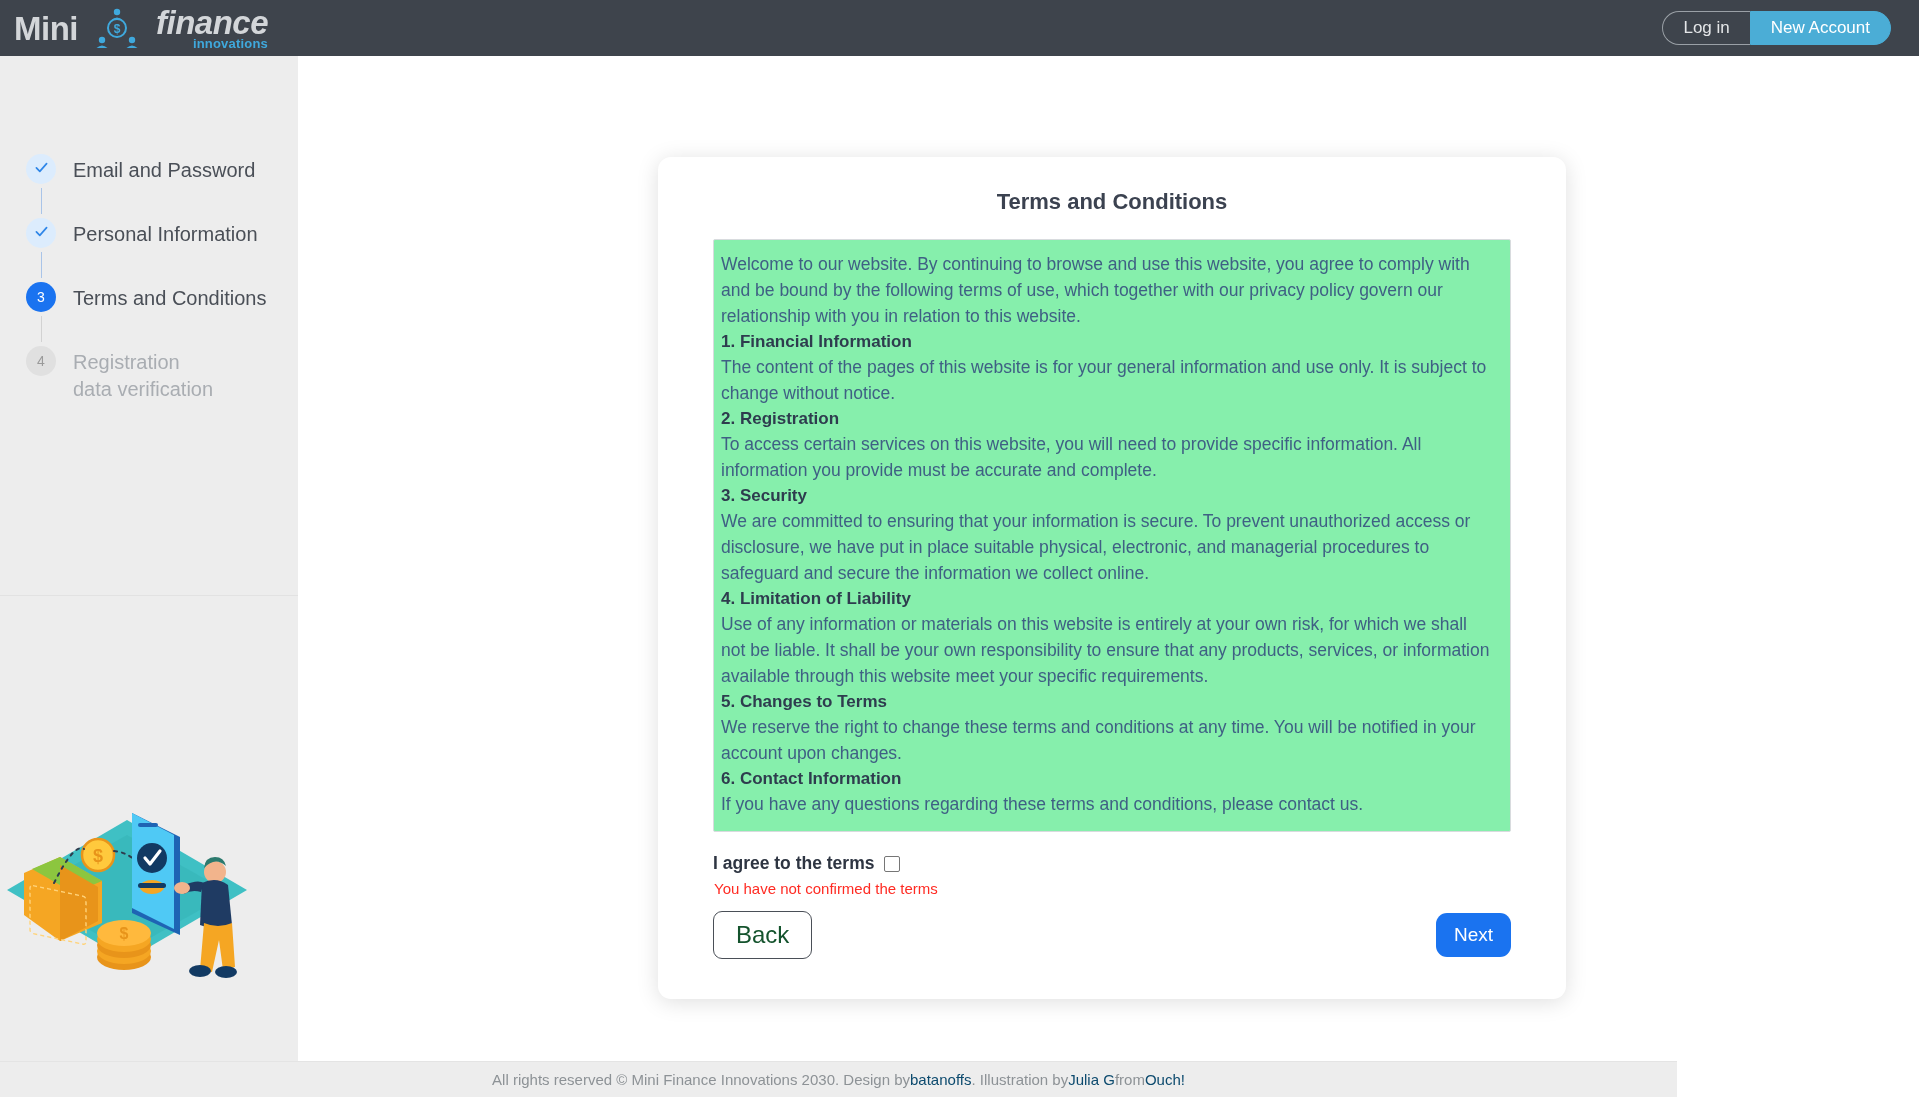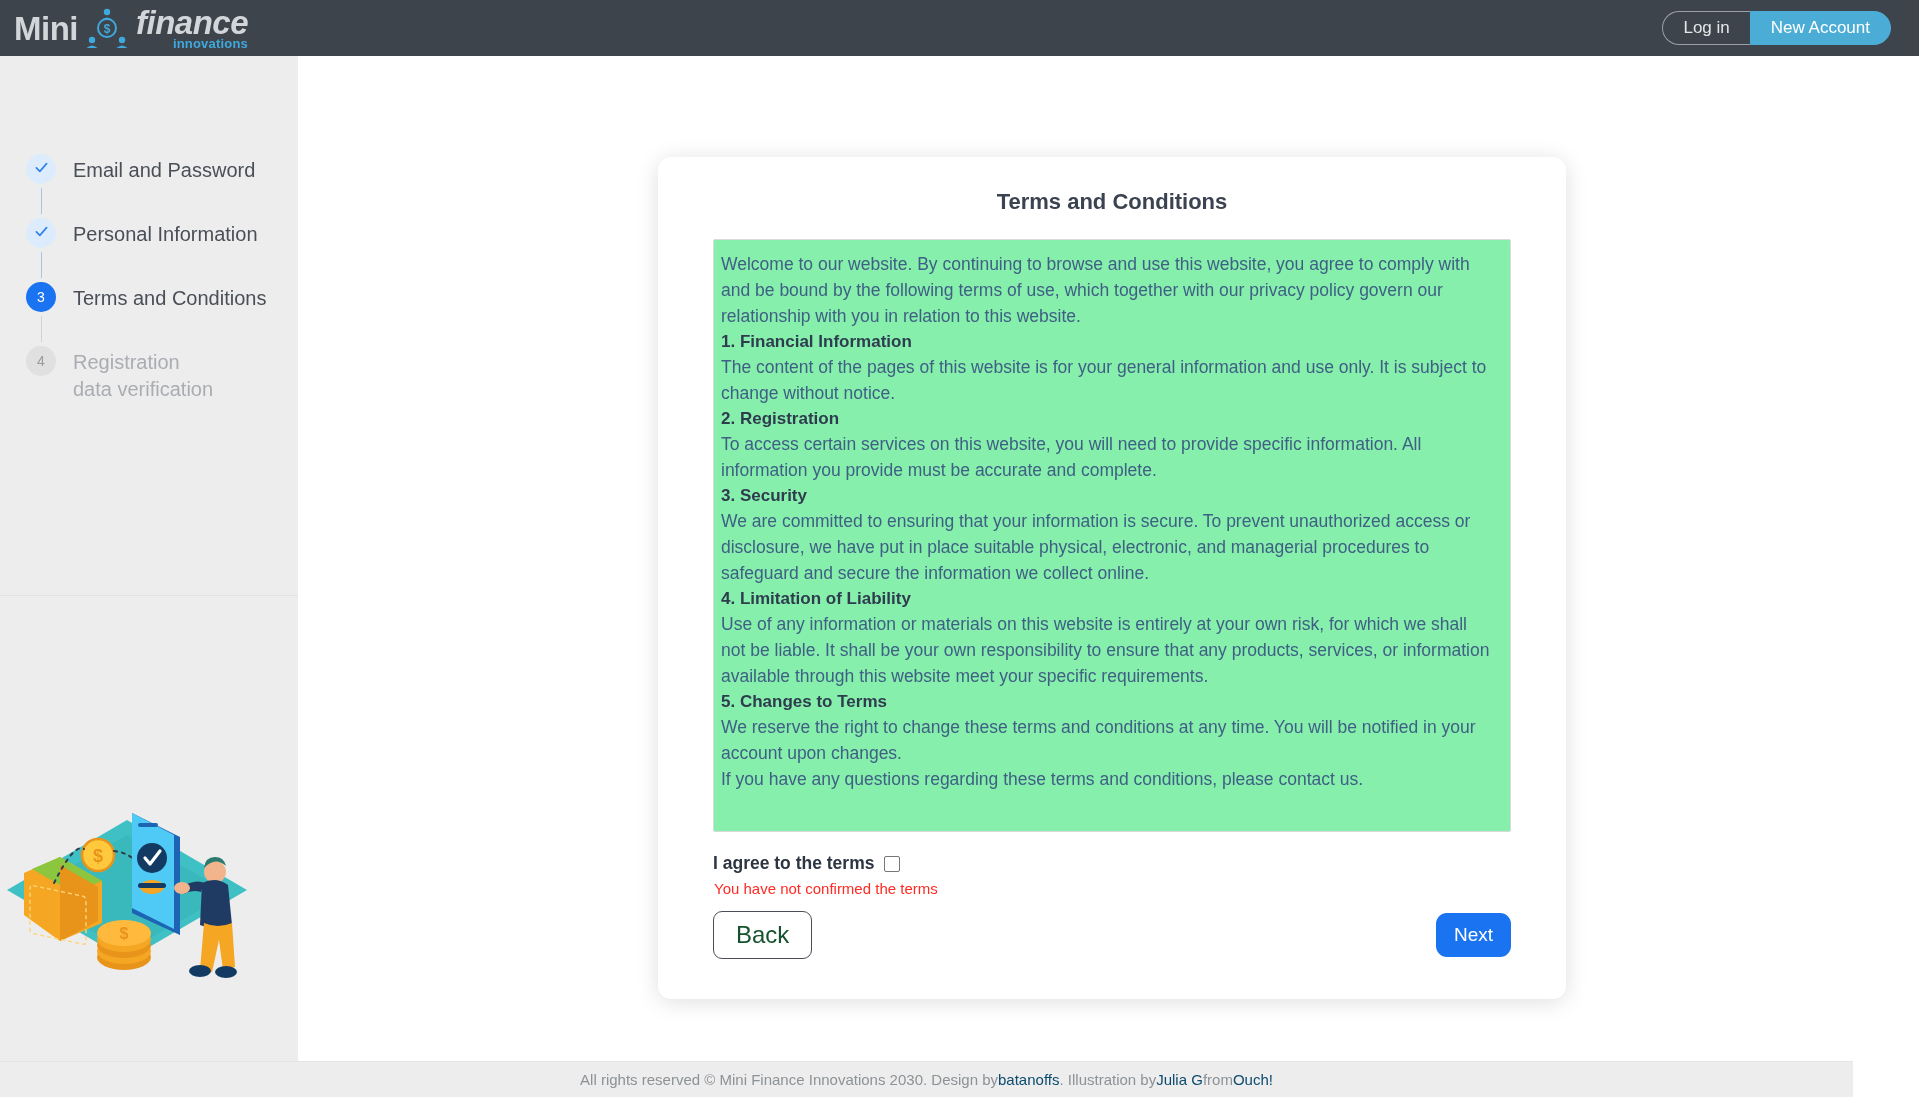--- a/index.html
+++ b/index.html
@@ -20,21 +20,21 @@
     height: 56px;
     background: #3e444c;
     display: flex;
     align-items: center;
     justify-content: space-between;
     padding: 0 28px 0 14px;
   }
   .logo {
     display: flex;
     align-items: center;
-    gap: 8px;
+    gap: 18px;
     user-select: none;
   }
   .logo-mini {
     font-size: 33px;
     font-weight: bold;
     color: #d3d6d9;
     letter-spacing: -0.5px;
     line-height: 1;
   }
   .logo-mark { width: 42px; height: 42px; display:block; }
@@ -233,21 +233,21 @@
     font-size: 19px;
     padding: 11px 18px;
     cursor: pointer;
     font-family: "Liberation Sans", sans-serif;
   }
 
   
   .footer {
     position: absolute;
     bottom: 0; left: 0;
-    width: 1853px;
+    width: 1677px;
     height: 36px;
     background: #ededed;
     border-top: 1px solid #e4e4e4;
     display: flex;
     align-items: center;
     justify-content: center;
     font-size: 15px;
     color: #8d9296;
   }
   .footer a {
@@ -388,20 +388,21 @@
         <h4>1. Financial Information</h4>
         <p>The content of the pages of this website is for your general information and use only. It is subject to change without notice.</p>
         <h4>2. Registration</h4>
         <p>To access certain services on this website, you will need to provide specific information. All information you provide must be accurate and complete.</p>
         <h4>3. Security</h4>
         <p>We are committed to ensuring that your information is secure. To prevent unauthorized access or disclosure, we have put in place suitable physical, electronic, and managerial procedures to safeguard and secure the information we collect online.</p>
         <h4>4. Limitation of Liability</h4>
         <p>Use of any information or materials on this website is entirely at your own risk, for which we shall not be liable. It shall be your own responsibility to ensure that any products, services, or information available through this website meet your specific requirements.</p>
         <h4>5. Changes to Terms</h4>
         <p>We reserve the right to change these terms and conditions at any time. You will be notified in your account upon changes.</p>
+        <h4>6. Contact Information</h4>
         <p>If you have any questions regarding these terms and conditions, please contact us.</p>
       </div>
 
     <div class="agree-row">
       <span class="agree-label">I agree to the terms</span>
       <span class="agree-checkbox" id="agree-box"></span>
     </div>
 
     <div class="error-msg">You have not confirmed the terms</div>
 

